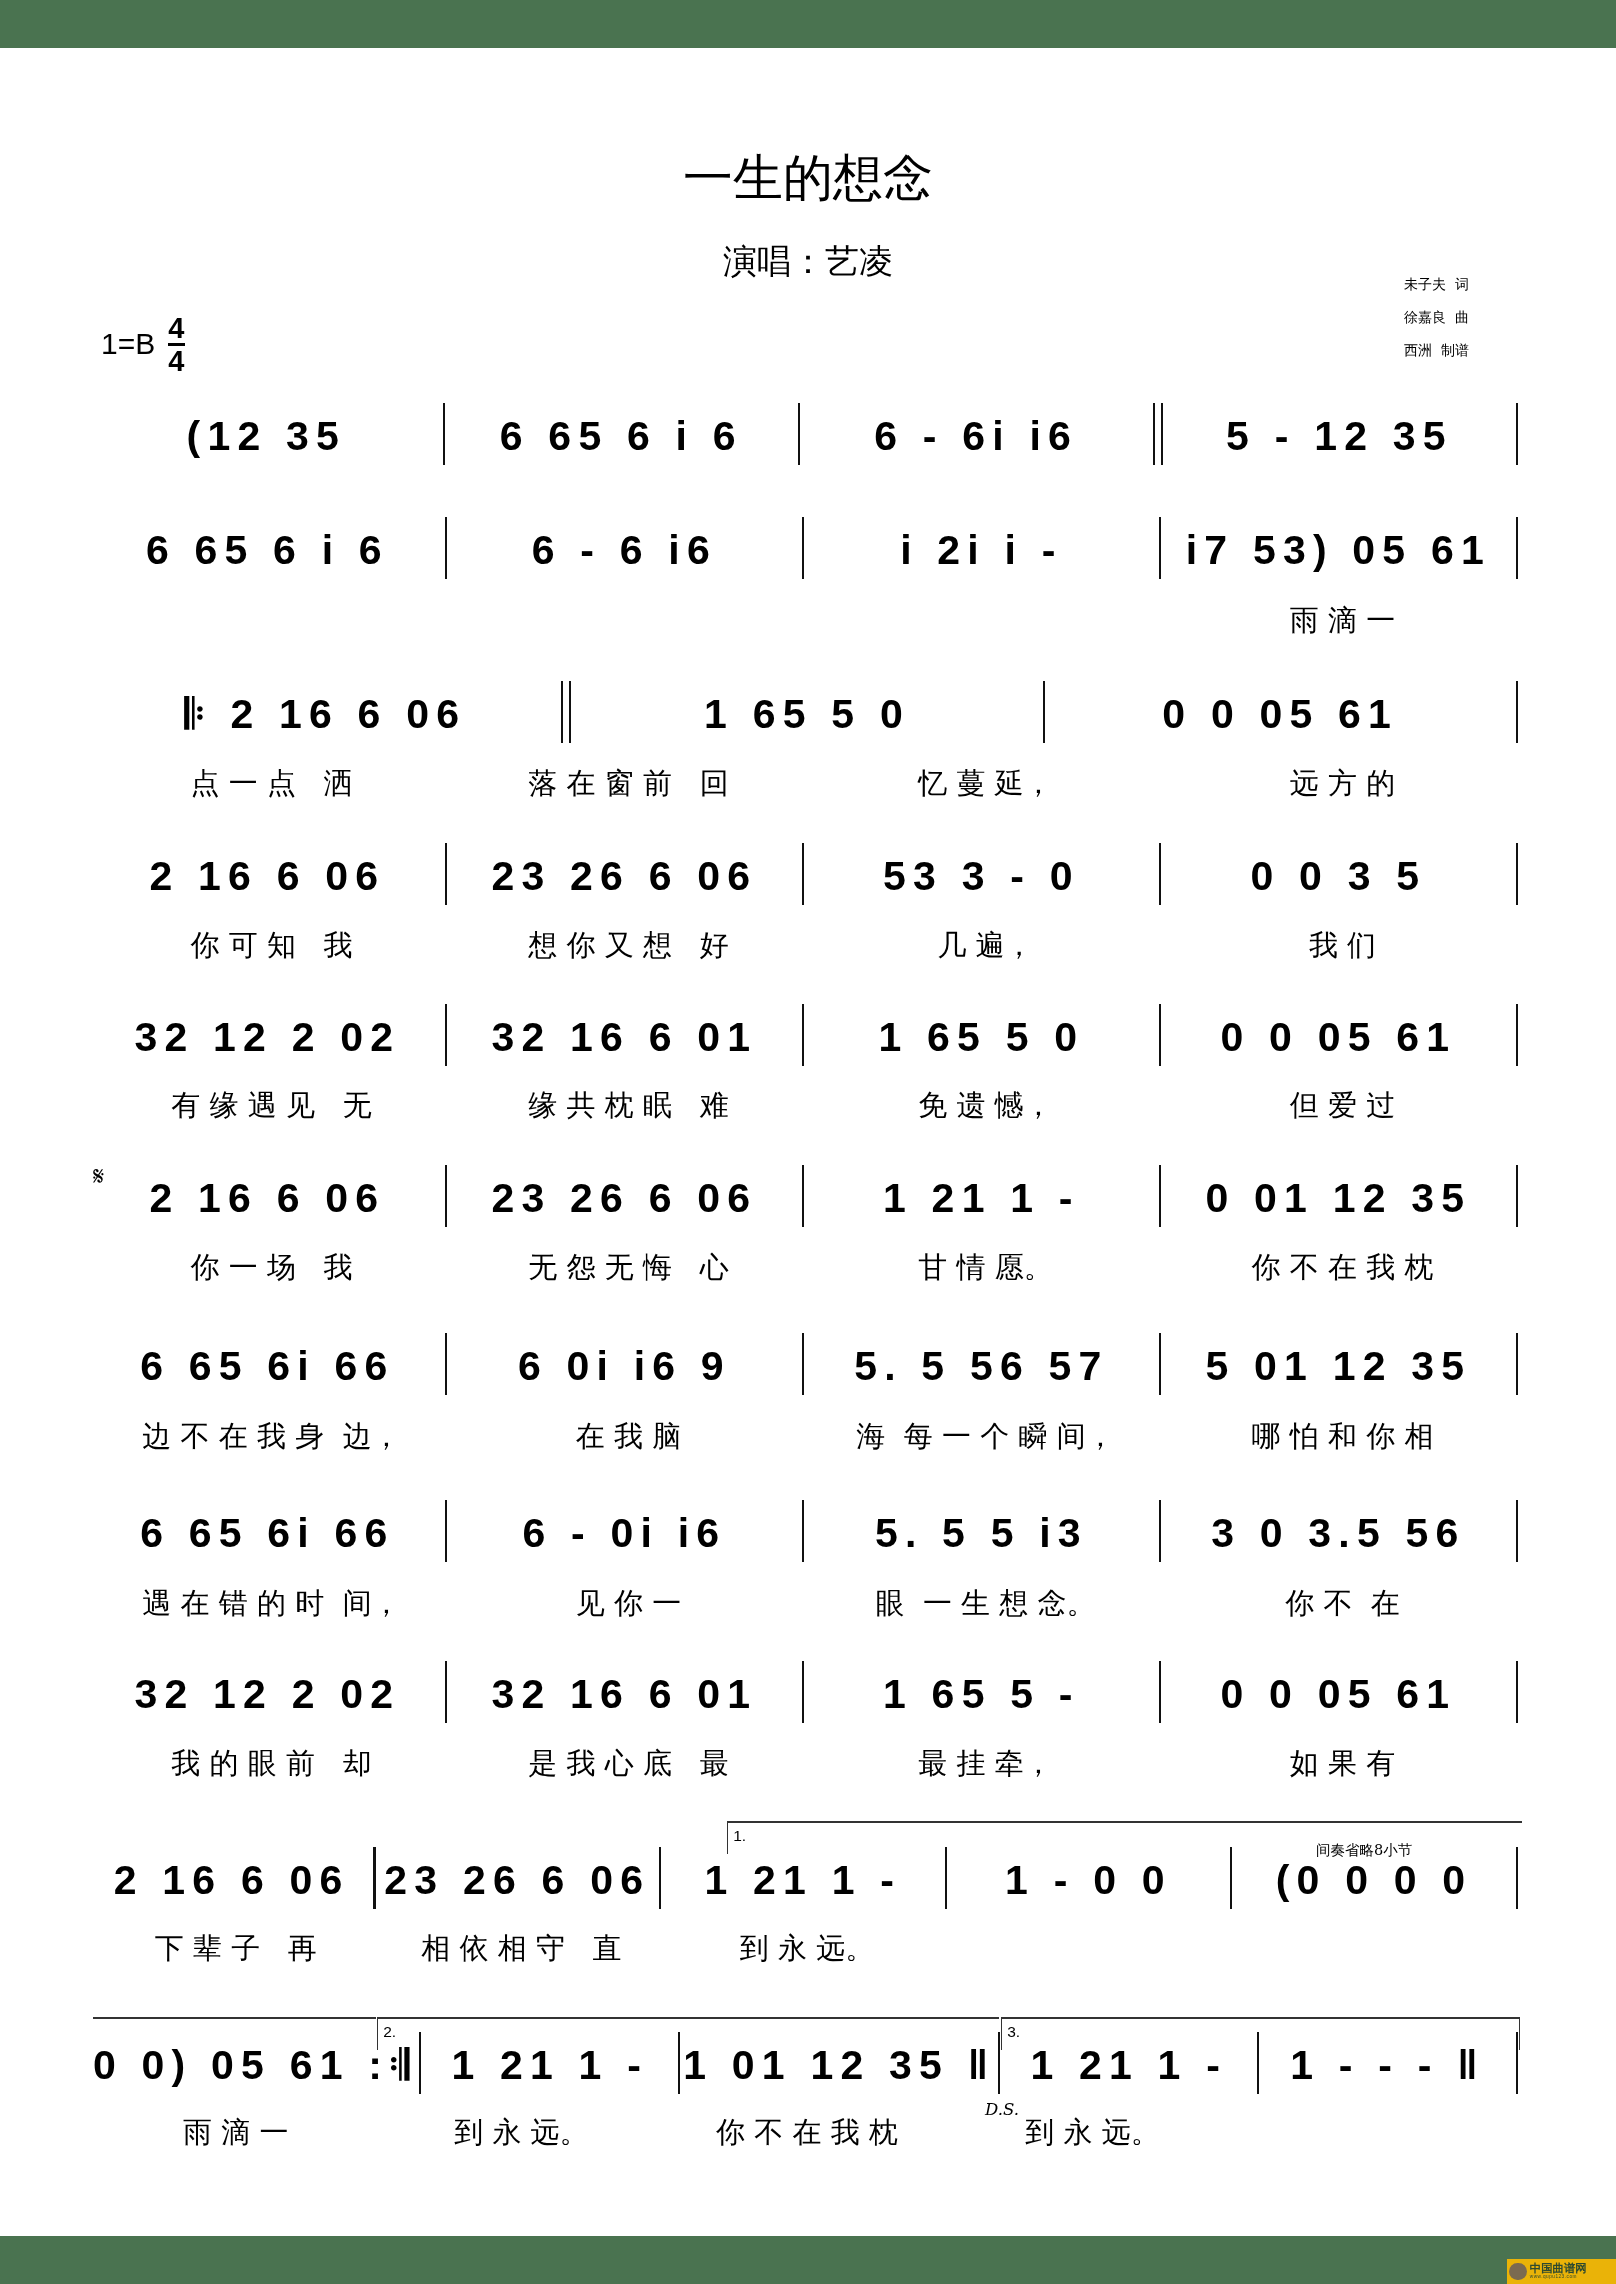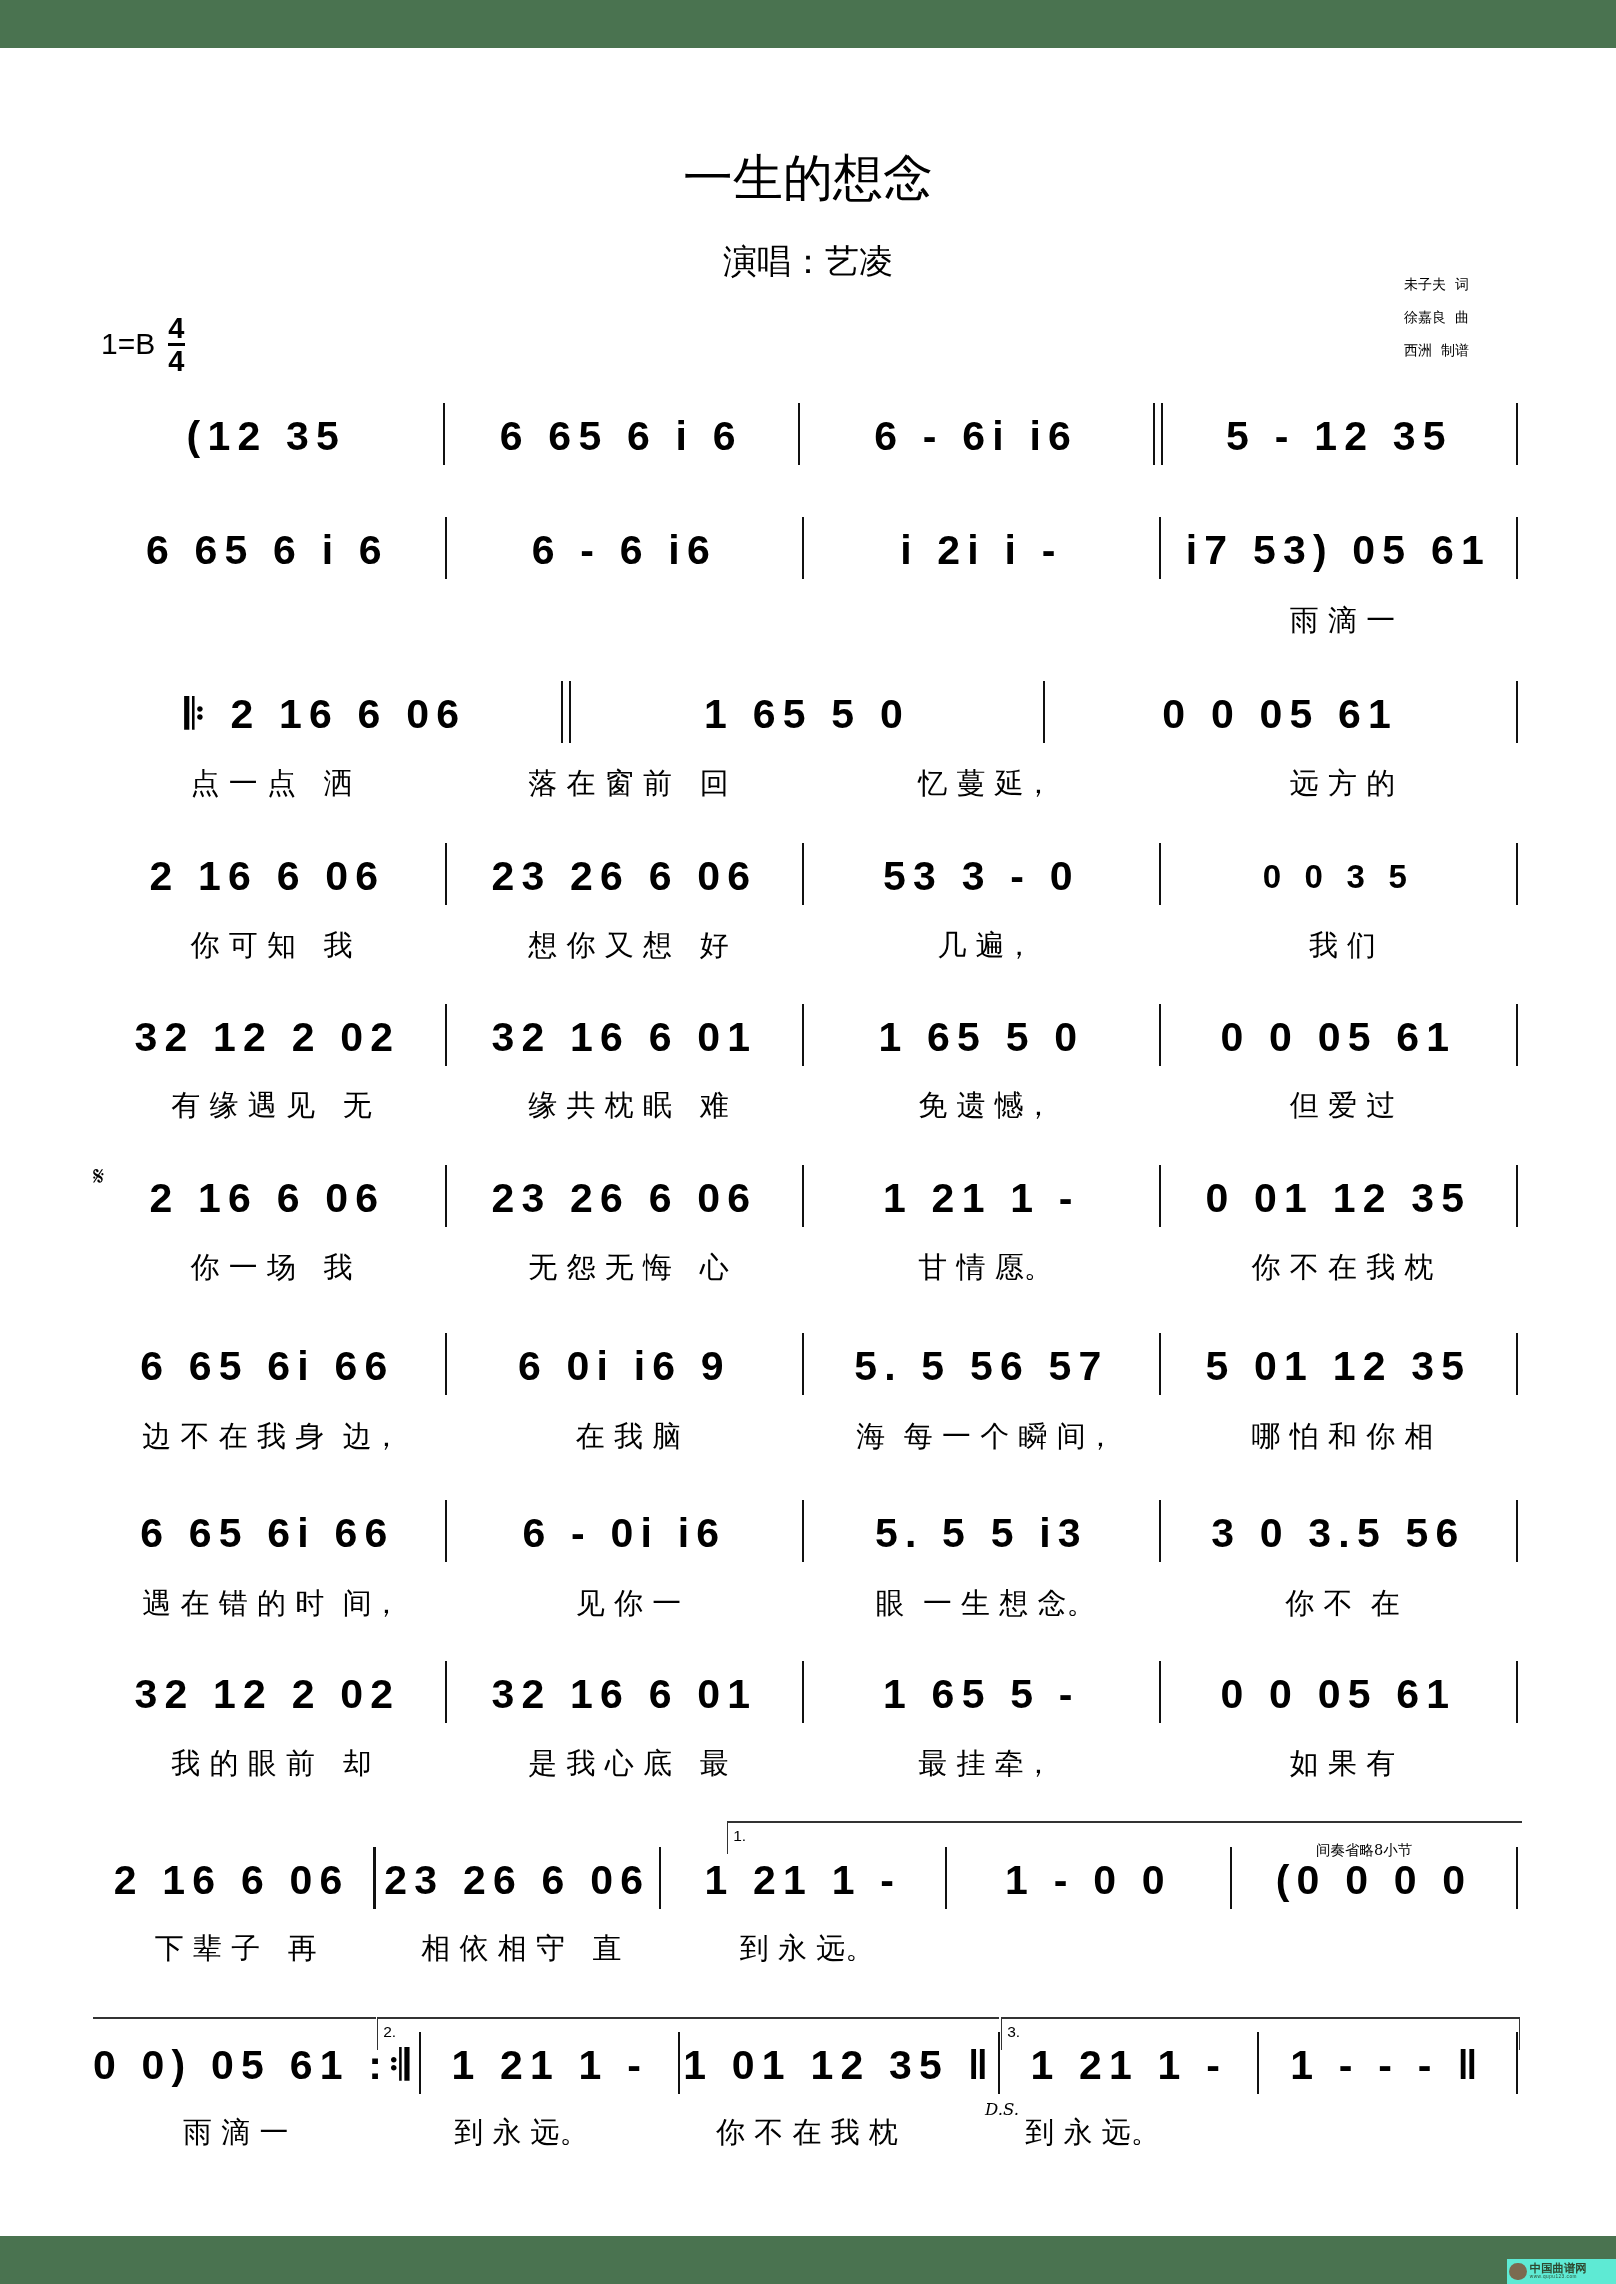--- a/index.html
+++ b/index.html
@@ -1,20 +1,20 @@
 <!DOCTYPE html>
 <html style="font-size:8.3px"><head>
 <meta charset="utf-8">
 <style>
   html,body{margin:0;padding:0;}
   body{width:1616px;height:2284px;position:relative;background:#ffffff;overflow:hidden;font-family:"Liberation Sans","DejaVu Sans",sans-serif;color:#000;}
   .band{position:absolute;left:0;width:1616px;background:#4a7350;}
   .band.top{top:0;height:48px;}
   .band.bottom{top:2236px;height:48px;}
-  .logo{position:absolute;right:0;top:2259px;width:109px;height:25px;background:#5eead4;display:flex;align-items:center;gap:3.1px;padding-left:2.1px;box-sizing:border-box;}
+  .logo{position:absolute;right:0;top:2259px;width:109px;height:25px;background:#eab308;display:flex;align-items:center;gap:3.1px;padding-left:2.1px;box-sizing:border-box;}
   .logo .mark{width:17.6px;height:17.6px;border-radius:50%;background:#7b6a50;}
   .logo .txt{display:flex;flex-direction:column;line-height:1;}
   .logo .cn{font-family:"DejaVu Serif",serif;font-size:11.4px;color:#2e4a30;font-weight:bold;}
   .logo .url{font-size:4.7px;color:#2e4a30;letter-spacing:0.5px;}
   .title{position:absolute;top:145px;left:0;width:1616px;text-align:center;font-family:"DejaVu Serif",serif;font-size:50px;}
   .singer{position:absolute;top:239px;left:0;width:1616px;text-align:center;font-family:"DejaVu Serif",serif;font-size:34px;}
   .credits{position:absolute;left:1404px;top:268px;font-family:"DejaVu Serif",serif;font-size:14px;line-height:33px;}
   .credits div{white-space:pre;}
   .key{position:absolute;left:101px;top:313px;font-size:30px;display:flex;align-items:center;gap:12.4px;}
   .frac{display:flex;flex-direction:column;align-items:center;font-size:29px;line-height:30px;font-weight:bold;}
@@ -98,21 +98,21 @@
       <div class="lm">忆 蔓 延，</div>
       <div class="lm">远 方 的</div>
     </div>
     <div class="row" style="top: 843px;">
       <div class="measure" style="font-size: 41px; font-weight: bold; letter-spacing: 7.2px; line-height: 57px; white-space: pre;">2 16 6 06</div>
       <div class="bl"></div>
       <div class="measure" style="font-size: 41px; font-weight: bold; letter-spacing: 7.2px; line-height: 57px; white-space: pre;">23 26 6 06</div>
       <div class="bl"></div>
       <div class="measure" style="font-size: 41px; font-weight: bold; letter-spacing: 7.2px; line-height: 57px; white-space: pre;">53 3 - 0</div>
       <div class="bl"></div>
-      <div class="measure" style="font-size: 33px; font-weight: bold; letter-spacing: 7.2px; line-height: 57px; white-space: pre;">0 0 3 5</div>
+      <div class="measure" style="font-size: 41px; font-weight: bold; letter-spacing: 7.2px; line-height: 57px; white-space: pre;">0 0 3 5</div>
       <div class="bl"></div>
     </div>
     <div class="lyrics" style="top: 926px;">
       <div class="lm">你 可 知   我</div>
       <div class="lm">想 你 又 想   好</div>
       <div class="lm">几 遍，</div>
       <div class="lm">我 们</div>
     </div>
     <div class="row" style="top: 1004px;">
       <div class="measure" style="font-size: 41px; font-weight: bold; letter-spacing: 7.2px; line-height: 57px; white-space: pre;">32 12 2 02</div>

